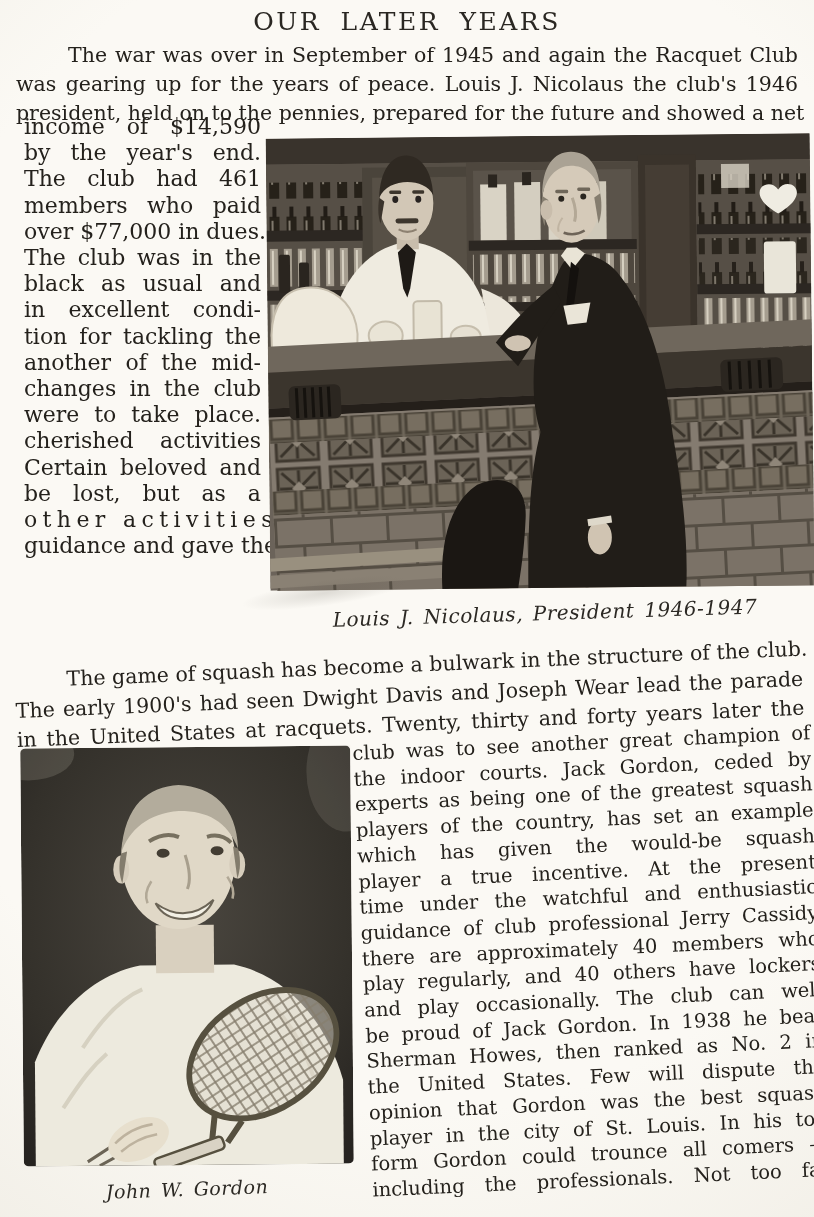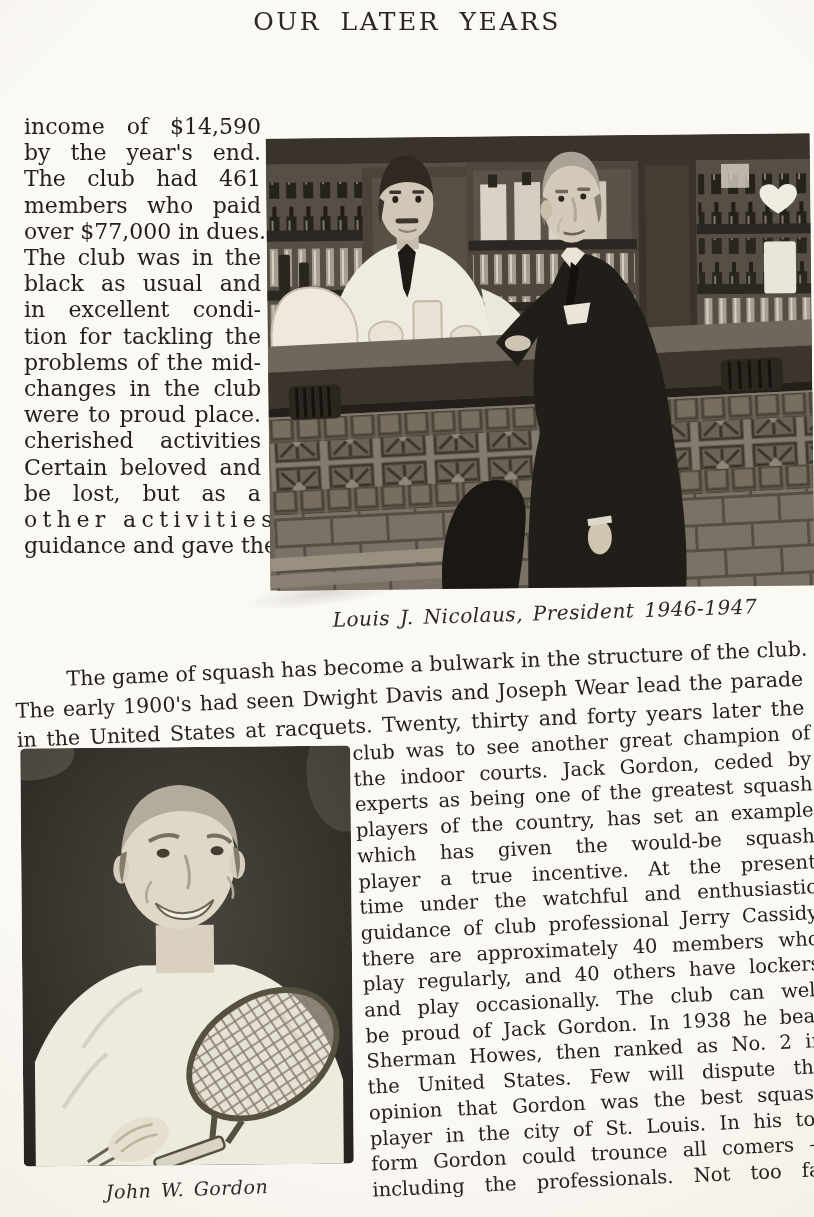--- a/index.html
+++ b/index.html
@@ -26,34 +26,39 @@
   
   .smudge{ pointer-events:none; background:radial-gradient(ellipse, rgba(90,85,75,.18), rgba(90,85,75,0) 70%); }
 </style>
 </head>
 <body>
 
 <div id="page">
 
   <div class="abs title">OUR LATER YEARS</div>
 
+  <div class="abs para" style="left:16px; top:41px; width:782px;">
+      <div class="jline">The war was over in September of 1945 and again the Racquet Club</div>
+      <div class="jline">was gearing up for the years of peace.  Louis J. Nicolaus the club's 1946</div>
+      <div class="jline">president, held on to the pennies, prepared for the future and showed a net</div>
+    </div>
 
   <div class="abs colL" style="left:24px; top:114px; width:237px;">
       <div class="jline">income of $14,590</div>
       <div class="jline">by the year's end.</div>
       <div class="jline">The club had 461</div>
       <div class="jline">members who paid</div>
       <div class="jline">over $77,000 in dues.</div>
       <div class="jline">The club was in the</div>
       <div class="jline">black as usual and</div>
       <div class="jline">in excellent condi-</div>
       <div class="jline">tion for tackling the</div>
-      <div class="jline">problems of the mid-</div>
+      <div class="jline">another of the mid-</div>
       <div class="jline">changes in the club</div>
-      <div class="jline">were to proud place.</div>
+      <div class="jline">were to take place.</div>
       <div class="jline">cherished activities</div>
       <div class="jline">Certain beloved and</div>
       <div class="jline">be lost, but as a</div>
       <div class="jline" style="letter-spacing: 5.37917px; text-align-last: left;">other activities</div>
       <div class="jline">guidance and gave the</div>
     </div>
 
   <div class="abs photo" style="left:268px; top:136px; width:544px; height:452px; transform:rotate(-0.6deg);">
     <svg width="544" height="452" viewBox="0 0 544 452">
       <defs>

